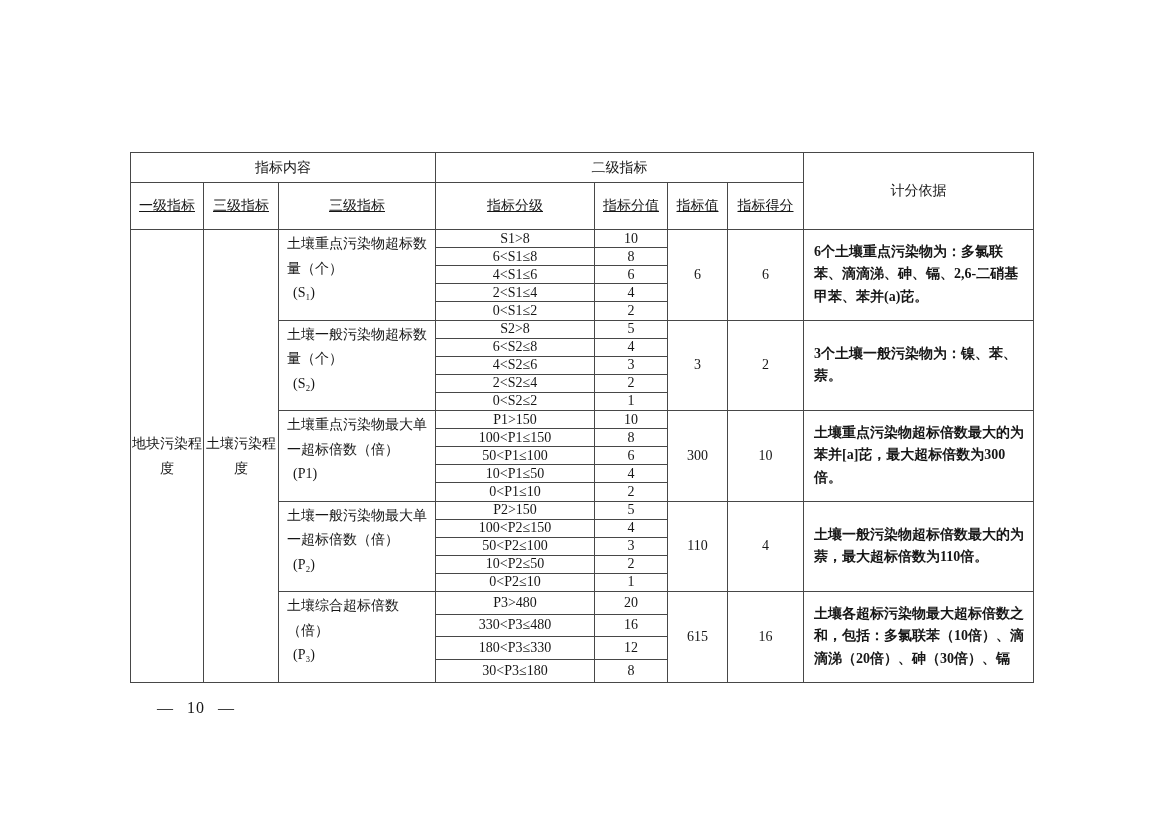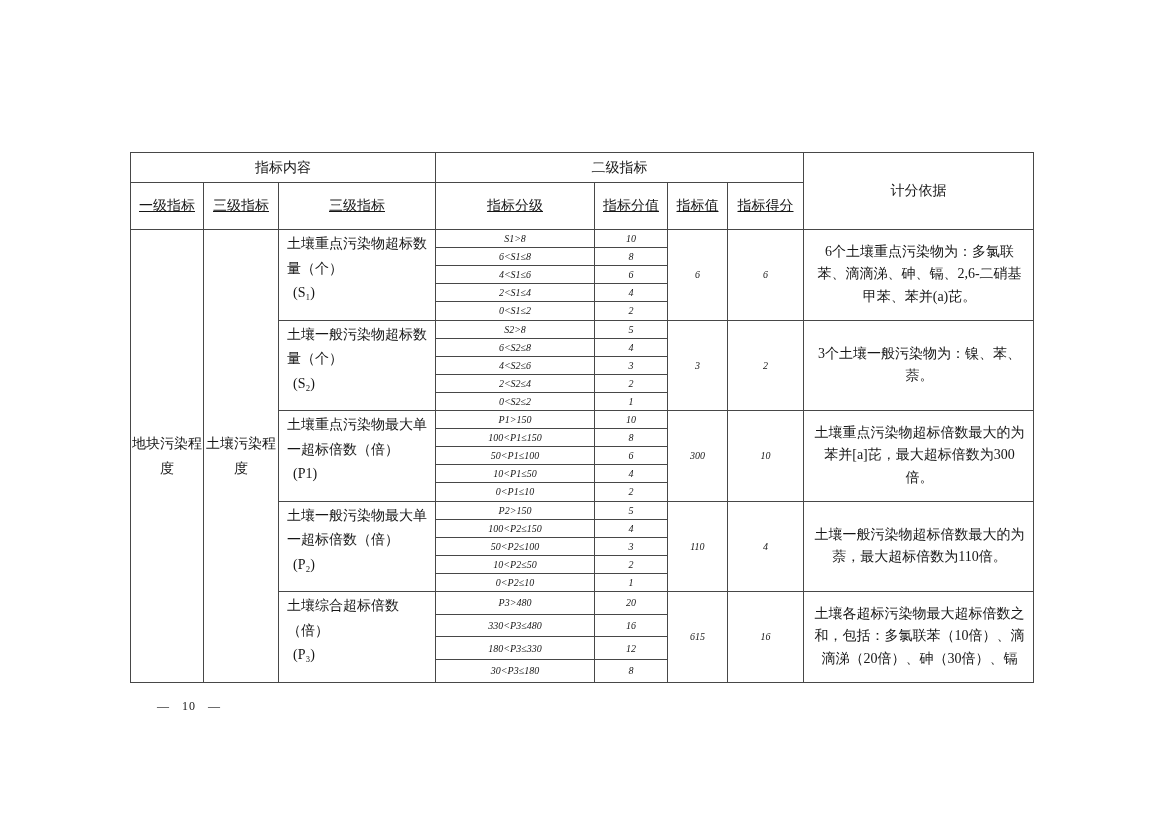--- a/index.html
+++ b/index.html
@@ -41,29 +41,30 @@
   tr.s23 { height:18px; }
   tr.s4  { height:22.5px; }
   td.level1, td.level2 { line-height:1.8; }
   td.level3 {
     text-align:left;
     padding:2px 6px 14px 8px;
     line-height:1.75;
   }
   .level3-symbol { padding-left:6px; }
   td.basis {
-    text-align:center;
+    text-align:left;
     padding:4px 8px 4px 10px;
     line-height:1.62;
-  }
-  td.grade, td.gscore, td.ival, td.iscore { font-size:10px;font-style:italic; }
+    font-weight:bold;
+  }
+  td.grade, td.gscore, td.ival, td.iscore { font-size:14px; }
   .footer-page {
     position:absolute;
     left:157px; top:699px;
-    font-size:12px;
+    font-size:16px;
     letter-spacing:1px;
     word-spacing:8px;
   }
 </style>
 </head>
 <body>
 
 <div class="page">
 
 

